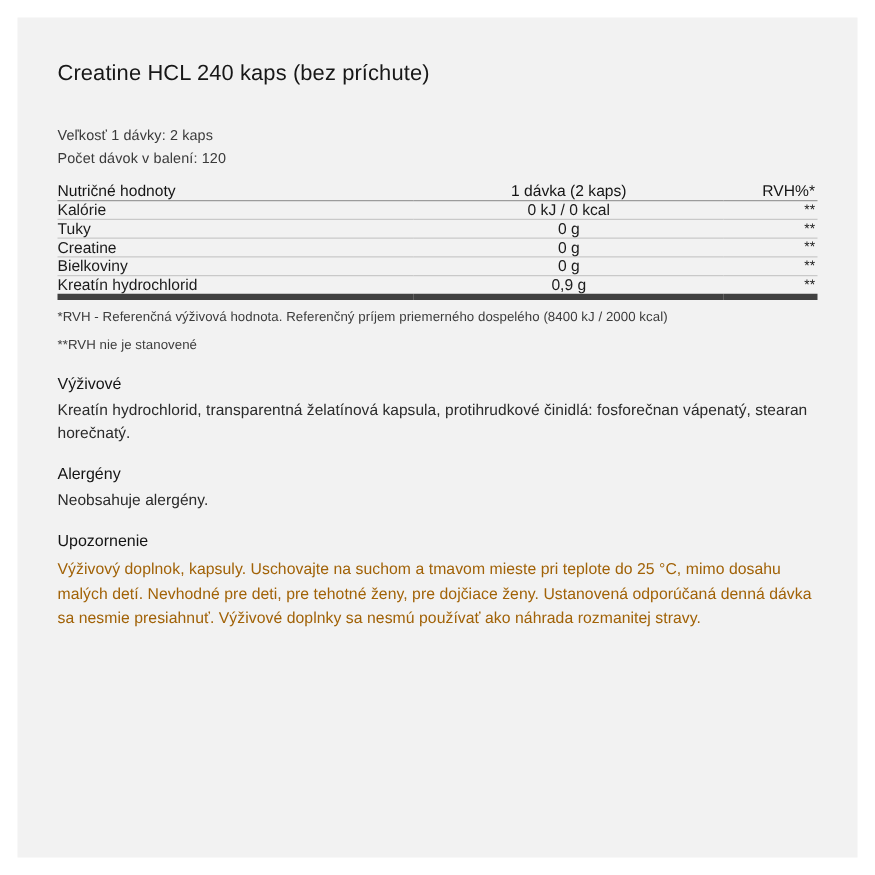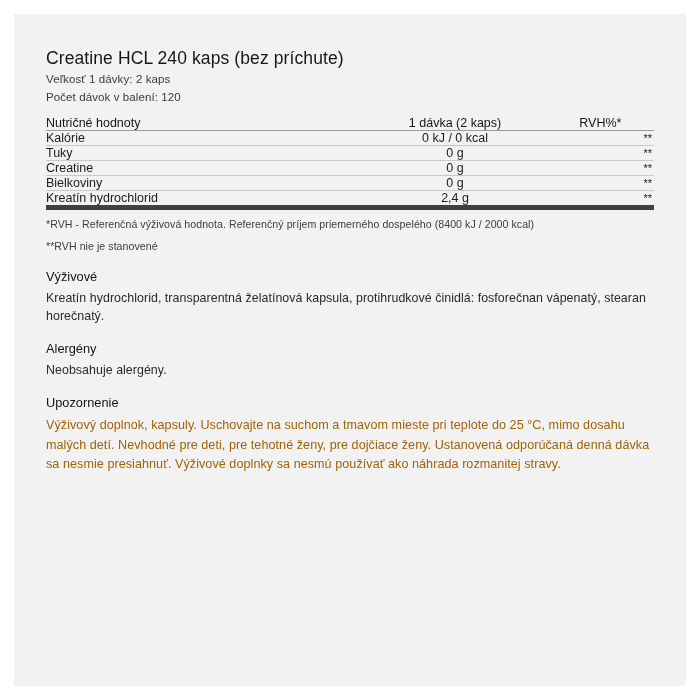--- a/index.html
+++ b/index.html
@@ -22,21 +22,21 @@
     height: 672px;
     background: #f2f2f2;
     box-sizing: border-box;
     padding: 34px 32px 10px 32px;
   }
   .title {
     font-size: 17.5px;
     font-weight: normal;
     color: #171717;
     letter-spacing: 0.1px;
-    margin: 0 0 2px 0;
+    margin: 0 0 32px 0;
     line-height: 1.2;
   }
   .serving-line {
     font-size: 11.5px;
     color: #3a3a3a;
     line-height: 1.55;
     letter-spacing: 0.1px;
   }
   table.nutri {
     width: 100%;
@@ -51,21 +51,21 @@
     vertical-align: middle;
   }
   .hdr-row th {
     font-size: 12.5px;
     color: #151515;
     padding: 4px 0 7px 0;
     border-bottom: 1px solid #9c9c9c;
   }
   .hdr-row th.c-name { width: 47%; }
   .hdr-row th.c-amt { width: 41%; text-align: center; }
-  .hdr-row th.c-rvh { width: 12%; padding-right: 2px; margin-top: 36px;}
+  .hdr-row th.c-rvh { width: 12%; text-align: right; padding-right: 2px; margin-top: 36px;}
   .data-row td {
     font-size: 12.5px;
     color: #1b1b1b;
     padding: 7px 0 7px 0;
     border-bottom: 1px solid #c9c9c9;
   }
   .data-row:last-child td {
     border-bottom: 5px solid #404040;
   }
   .data-row td.c-amt { text-align: center; }
@@ -130,21 +130,21 @@
         <td class="c-amt">0 g</td>
         <td class="c-rvh">**</td>
       </tr>
       <tr class="data-row">
         <td class="c-name">Bielkoviny</td>
         <td class="c-amt">0 g</td>
         <td class="c-rvh">**</td>
       </tr>
       <tr class="data-row">
         <td class="c-name">Kreatín hydrochlorid</td>
-        <td class="c-amt">2,4 g</td>
+        <td class="c-amt">0,9 g</td>
         <td class="c-rvh">**</td>
       </tr>
     </tbody>
   </table>
 
   <div class="footnotes">*RVH - Referenčná výživová hodnota. Referenčný príjem priemerného dospelého (8400 kJ / 2000 kcal)</div>
   <div class="footnotes">**RVH nie je stanovené</div>
 
   <div class="section-title">Výživové</div>
   <div class="section-body">Kreatín hydrochlorid, transparentná želatínová kapsula, protihrudkové činidlá: fosforečnan vápenatý, stearan horečnatý.</div>

